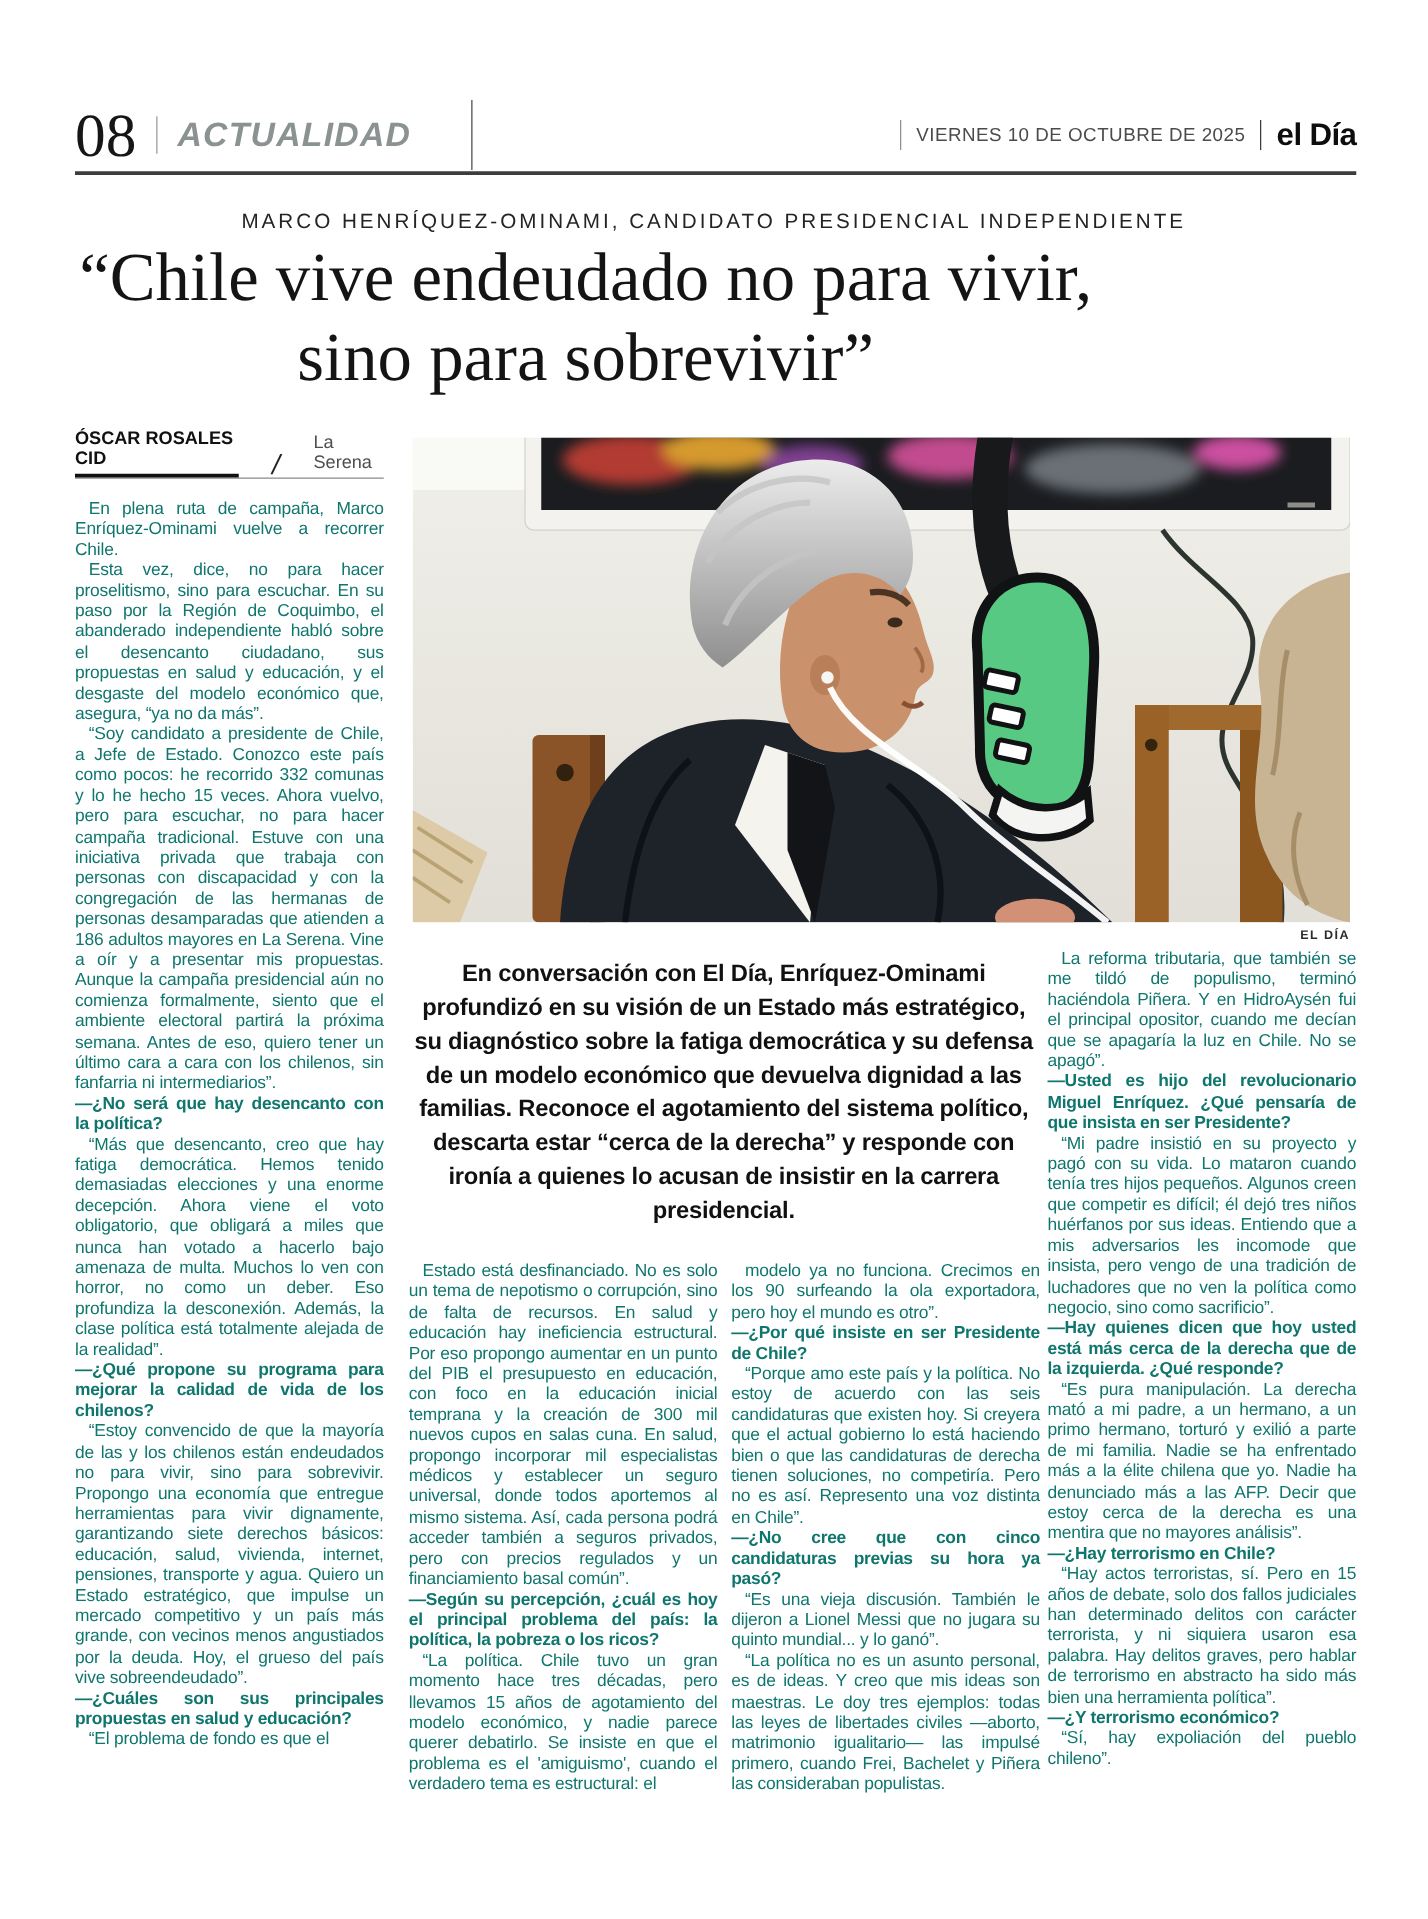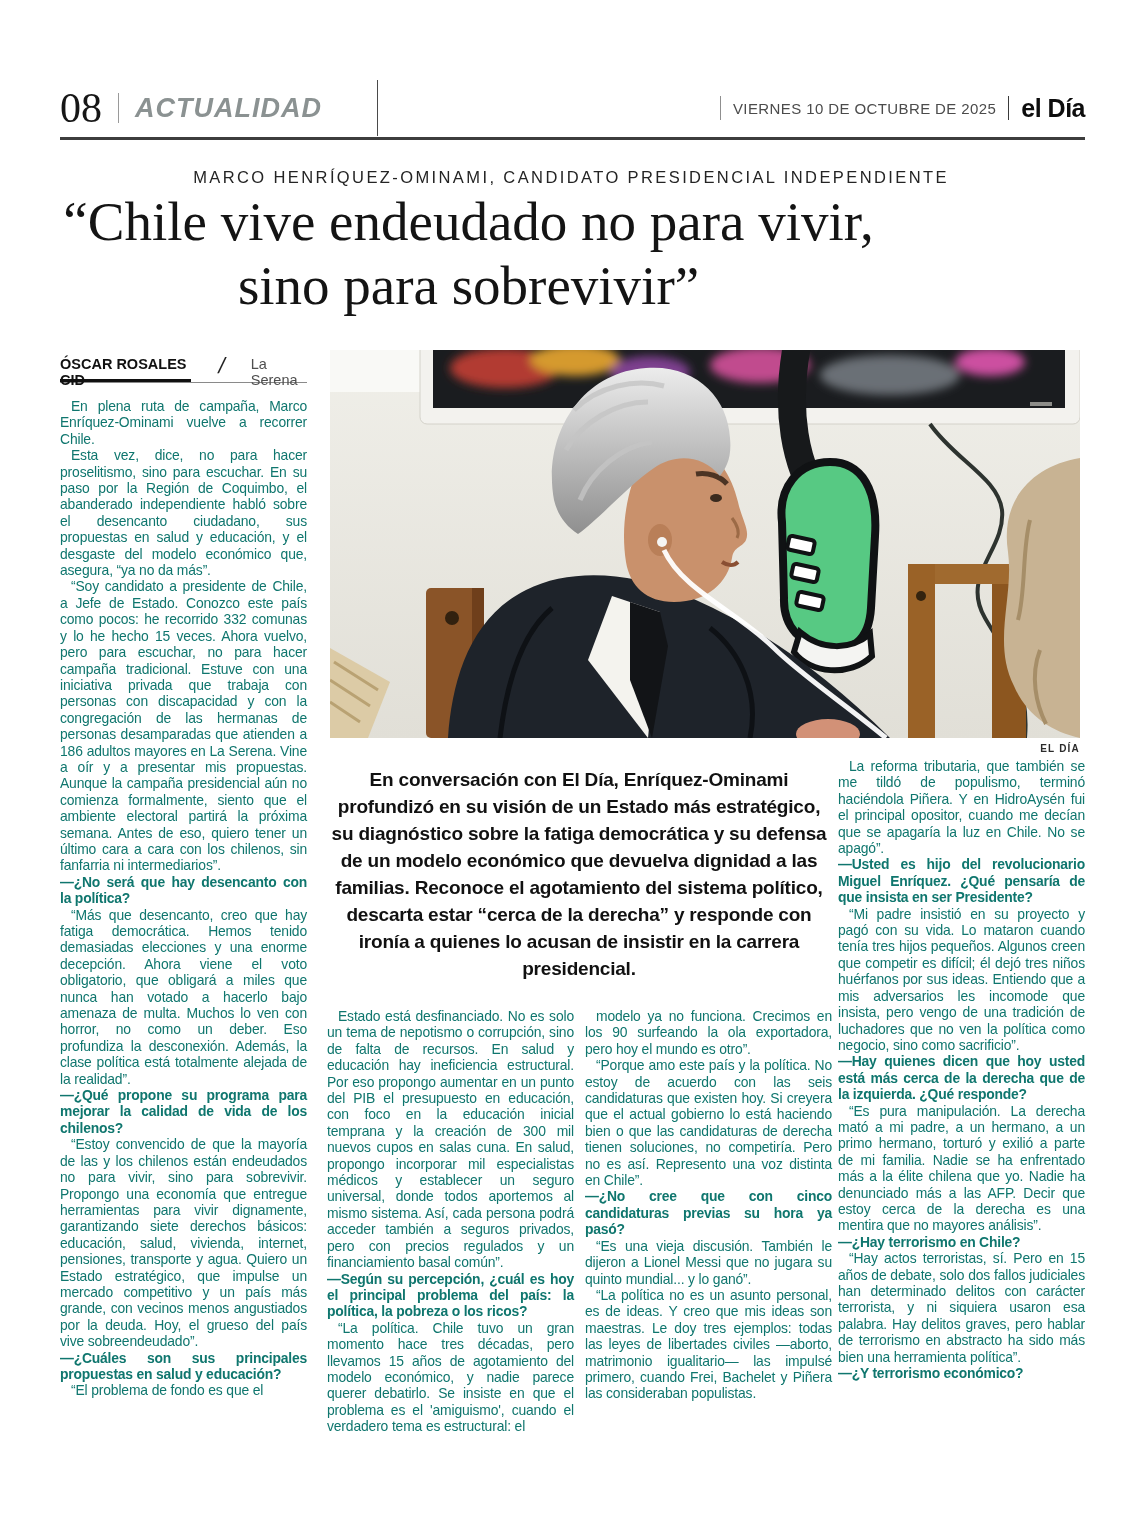--- a/index.html
+++ b/index.html
@@ -3,41 +3,41 @@
 <meta charset="utf-8">
 <style>
   html,body{margin:0;padding:0;background:#ffffff;}
   .page{position:relative;width:1142px;height:1535px;background:#fff;overflow:hidden;
         font-family:"Liberation Sans",sans-serif;color:#1a1a1a;}
 
   
   .header{position:absolute;left:60px;top:82px;width:1025px;height:52px;
           display:flex;align-items:center;justify-content:space-between;}
   .hdr-left{display:flex;align-items:center;}
-  .page-number{font-family:"Liberation Serif",serif;font-size:42px;color:#161616;line-height:1;}
+  .page-number{font-family:"Liberation Serif",serif;font-size:49px;color:#161616;line-height:1;}
   .hdr-bar-sm{width:1px;height:30px;background:#9a9a9a;margin:0 16px;}
   .section-name{font-size:27px;font-weight:800;color:#8b9292;letter-spacing:1px;font-style:italic;}
   .hdr-divider{position:absolute;left:317px;top:-2px;width:1px;height:56px;background:#4a4a4a;}
   .hdr-right{display:flex;align-items:center;gap:12px;}
   .hdr-bar-a{width:1px;height:24px;background:#8f8f8f;}
   .issue-date{font-size:15px;color:#4b4b4b;letter-spacing:.4px;}
   .hdr-bar-b{width:1px;height:24px;background:#3a3a3a;}
   .brand{font-size:25px;font-weight:800;color:#0d0d0d;letter-spacing:-.5px;}
   .header-rule{position:absolute;left:60px;top:137px;width:1025px;height:3px;background:#3d3d3d;}
 
   
   .kicker{position:absolute;left:0;top:168px;width:1142px;text-align:center;
           font-size:16.5px;letter-spacing:2.4px;color:#242424;font-weight:500;}
   .headline{position:absolute;left:0;top:190px;width:937px;text-align:center;
             font-family:"Liberation Serif",serif;font-weight:400;font-size:55px;
             line-height:64px;color:#141414;}
 
   
   .byline{position:absolute;left:60px;top:356px;width:247px;height:26px;
-          border-bottom:1px solid #8a8a8a;display:flex;gap:27px;}
+          border-bottom:1px solid #8a8a8a;display:flex;align-items:flex-end;gap:27px;}
   .byline-author{font-size:14.5px;font-weight:800;color:#111;
                  border-bottom:3px solid #111;padding-bottom:4px;}
   .byline-slash{font-size:22px;font-weight:300;color:#222;transform:skewX(-12deg);line-height:.9;}
   .byline-loc{font-size:14.5px;color:#4f4f4f;padding-bottom:4px;}
 
   
   .photo{position:absolute;left:330px;top:350px;width:750px;height:388px;overflow:hidden;}
   .photo svg{display:block;}
   .photo-credit{position:absolute;left:330px;top:743px;width:750px;text-align:right;
                 font-size:10px;font-weight:700;letter-spacing:1.2px;color:#2b2b2b;}
@@ -199,29 +199,31 @@
       <p class="para question">—¿Cuáles son sus principales propuestas en salud y educación?</p>
       <p class="para body">“El problema de fondo es que el</p>
     </div>
   <div class="col col-2">
       <p class="para body">Estado está desfinanciado. No es solo un tema de nepotismo o corrupción, sino de falta de recursos. En salud y educación hay ineficiencia estructural. Por eso propongo aumentar en un punto del PIB el presupuesto en educación, con foco en la educación inicial temprana y la creación de 300 mil nuevos cupos en salas cuna. En salud, propongo incorporar mil especialistas médicos y establecer un seguro universal, donde todos aportemos al mismo sistema. Así, cada persona podrá acceder también a seguros privados, pero con precios regulados y un financiamiento basal común”.</p>
       <p class="para question">—Según su percepción, ¿cuál es hoy el principal problema del país: la política, la pobreza o los ricos?</p>
       <p class="para body">“La política. Chile tuvo un gran momento hace tres décadas, pero llevamos 15 años de agotamiento del modelo económico, y nadie parece querer debatirlo. Se insiste en que el problema es el 'amiguismo', cuando el verdadero tema es estructural: el</p>
     </div>
   <div class="col col-3">
       <p class="para body">modelo ya no funciona. Crecimos en los 90 surfeando la ola exportadora, pero hoy el mundo es otro”.</p>
+      <p class="para question">—¿Por qué insiste en ser Presidente de Chile?</p>
       <p class="para body">“Porque amo este país y la política. No estoy de acuerdo con las seis candidaturas que existen hoy. Si creyera que el actual gobierno lo está haciendo bien o que las candidaturas de derecha tienen soluciones, no competiría. Pero no es así. Represento una voz distinta en Chile”.</p>
       <p class="para question">—¿No cree que con cinco candidaturas previas su hora ya pasó?</p>
       <p class="para body">“Es una vieja discusión. También le dijeron a Lionel Messi que no jugara su quinto mundial... y lo ganó”.</p>
       <p class="para body">“La política no es un asunto personal, es de ideas. Y creo que mis ideas son maestras. Le doy tres ejemplos: todas las leyes de libertades civiles —aborto, matrimonio igualitario— las impulsé primero, cuando Frei, Bachelet y Piñera las consideraban populistas.</p>
     </div>
   <div class="col col-4">
       <p class="para body">La reforma tributaria, que también se me tildó de populismo, terminó haciéndola Piñera. Y en HidroAysén fui el principal opositor, cuando me decían que se apagaría la luz en Chile. No se apagó”.</p>
       <p class="para question">—Usted es hijo del revolucionario Miguel Enríquez. ¿Qué pensaría de que insista en ser Presidente?</p>
       <p class="para body">“Mi padre insistió en su proyecto y pagó con su vida. Lo mataron cuando tenía tres hijos pequeños. Algunos creen que competir es difícil; él dejó tres niños huérfanos por sus ideas. Entiendo que a mis adversarios les incomode que insista, pero vengo de una tradición de luchadores que no ven la política como negocio, sino como sacrificio”.</p>
       <p class="para question">—Hay quienes dicen que hoy usted está más cerca de la derecha que de la izquierda. ¿Qué responde?</p>
       <p class="para body">“Es pura manipulación. La derecha mató a mi padre, a un hermano, a un primo hermano, torturó y exilió a parte de mi familia. Nadie se ha enfrentado más a la élite chilena que yo. Nadie ha denunciado más a las AFP. Decir que estoy cerca de la derecha es una mentira que no mayores análisis”.</p>
       <p class="para question">—¿Hay terrorismo en Chile?</p>
       <p class="para body">“Hay actos terroristas, sí. Pero en 15 años de debate, solo dos fallos judiciales han determinado delitos con carácter terrorista, y ni siquiera usaron esa palabra. Hay delitos graves, pero hablar de terrorismo en abstracto ha sido más bien una herramienta política”.</p>
       <p class="para question">—¿Y terrorismo económico?</p>
+      <p class="para body">“Sí, hay expoliación del pueblo chileno”.</p>
     </div>
 
 </div>
 
 </body></html>

